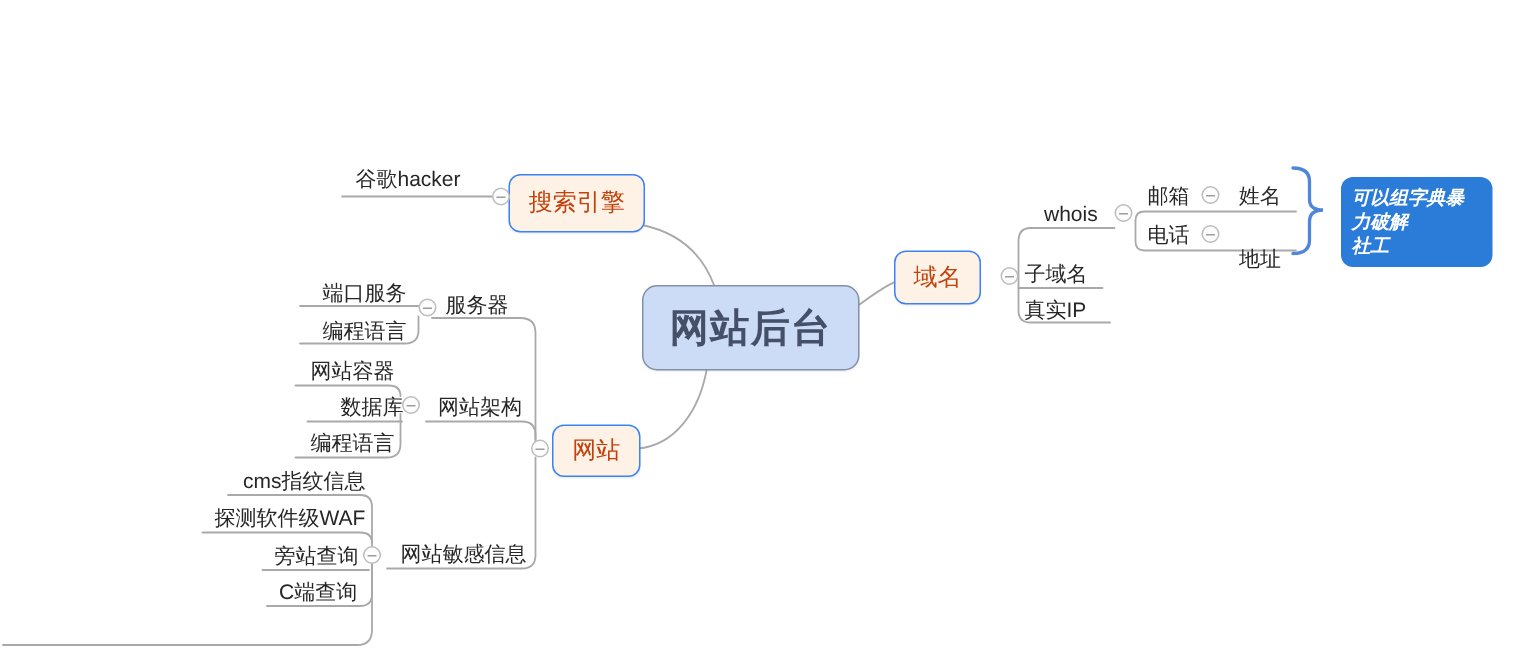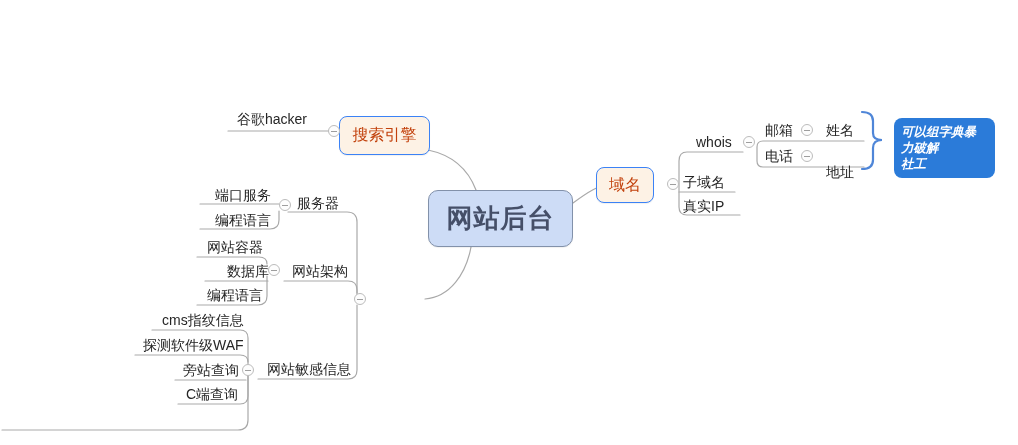--- a/index.html
+++ b/index.html
@@ -63,20 +63,21 @@
       <path d="M743,152 H687 Q679,152 679,161 V207 Q679,215 687,215 H740"></path>
       <path d="M679,192 H735"></path>
       <path d="M864,141 H763 Q757,141 757,147 V161 Q757,167 763,167 H864"></path>
     </g>
     <path d="M862,112 Q873,112 873,121 V133 Q873,140 882,140 Q873,140 873,148 V160 Q873,169 862,169" fill="none" stroke="#4f86d8" stroke-width="2.2" stroke-linecap="round"></path>
   </svg>
 
   <div class="topic root" style="left:428px;top:190px;width:143px;height:55px">网站后台</div>
 
   <div class="topic" style="left:339px;top:116px;width:89px;height:37px">搜索引擎</div>
+  <div class="topic" style="left:368px;top:283px;width:57px;height:33px">网站</div>
   <div class="topic" style="left:596px;top:167px;width:56px;height:34px">域名</div>
 
   <div class="lbl" style="left:237px;top:111px">谷歌hacker</div>
   <div class="lbl" style="left:215px;top:187px">端口服务</div>
   <div class="lbl" style="left:215px;top:212px">编程语言</div>
   <div class="lbl" style="left:297px;top:195px">服务器</div>
   <div class="lbl" style="left:207px;top:239px">网站容器</div>
   <div class="lbl" style="left:227px;top:263px">数据库</div>
   <div class="lbl" style="left:207px;top:287px">编程语言</div>
   <div class="lbl" style="left:292px;top:263px">网站架构</div>

